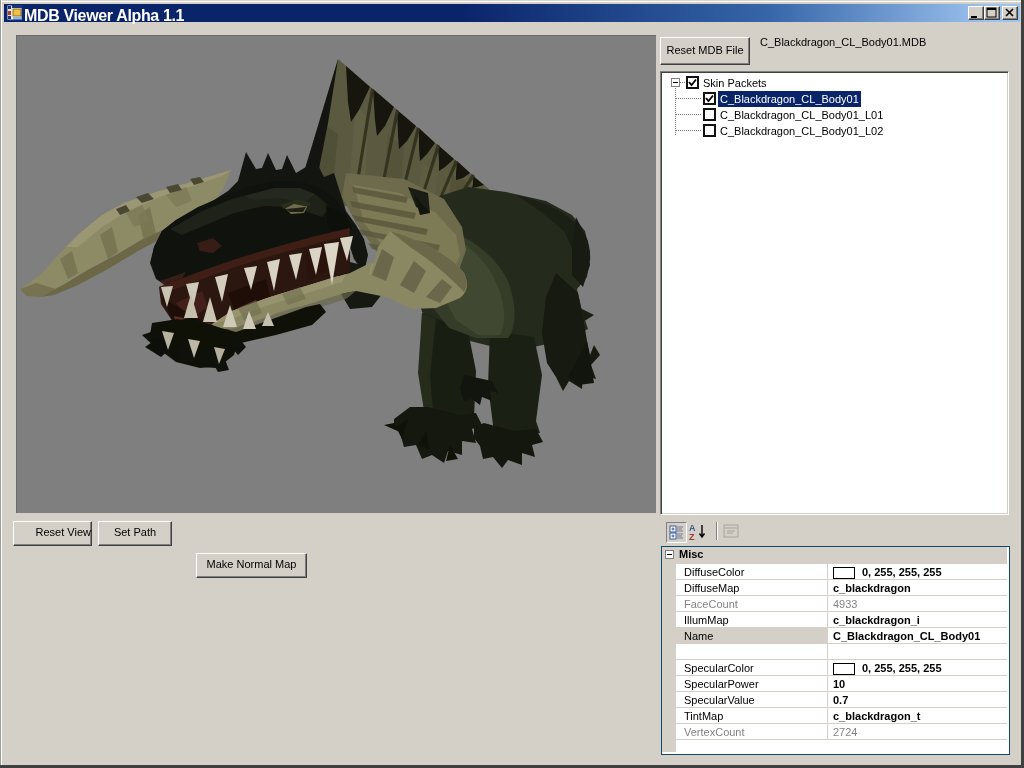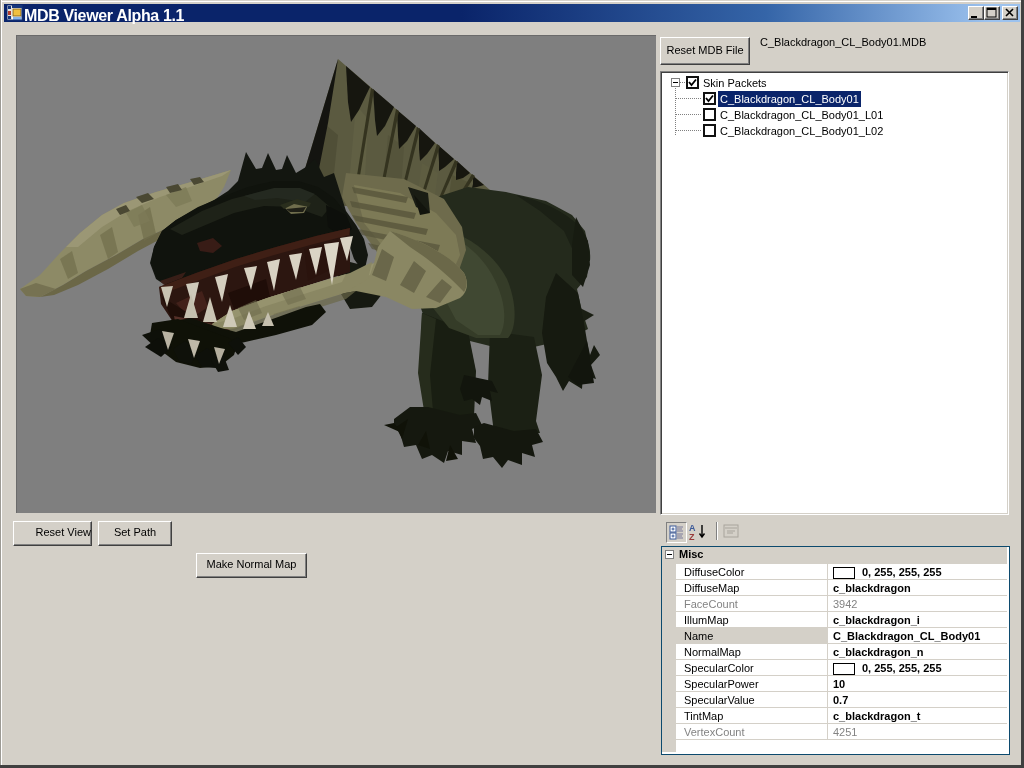--- a/index.html
+++ b/index.html
@@ -309,38 +309,34 @@
       <div class="pval" style="left:200px;">0, 255, 255, 255</div>
     </div>
   <div class="pline" style="top:32px;"></div>
   <div class="prow" style="top:33px;">
       <div class="plabel">DiffuseMap</div>
       <div class="pval">c_blackdragon</div>
     </div>
   <div class="pline" style="top:48px;"></div>
   <div class="prow" style="top:49px;">
       <div class="plabel gray">FaceCount</div>
-      <div class="pval gray">3942</div>
+      <div class="pval gray">4933</div>
     </div>
   <div class="pline" style="top:64px;"></div>
   <div class="prow" style="top:65px;">
       <div class="plabel">IllumMap</div>
       <div class="pval">c_blackdragon_i</div>
     </div>
   <div class="pline" style="top:80px;"></div>
   <div class="prow" style="top:81px;">
       <div class="abs" style="left:14px;top:0;width:151px;height:16px;background:#d4d0c8;"></div>
       <div class="plabel">Name</div>
       <div class="pval">C_Blackdragon_CL_Body01</div>
     </div>
   <div class="pline" style="top:96px;"></div>
-  <div class="prow" style="top:97px;">
-      <div class="plabel">NormalMap</div>
-      <div class="pval">c_blackdragon_n</div>
-    </div>
   <div class="pline" style="top:112px;"></div>
   <div class="prow" style="top:113px;">
       <div class="plabel">SpecularColor</div>
       <div class="swatch" style="left:171px;"></div>
       <div class="pval" style="left:200px;">0, 255, 255, 255</div>
     </div>
   <div class="pline" style="top:128px;"></div>
   <div class="prow" style="top:129px;">
       <div class="plabel">SpecularPower</div>
       <div class="pval">10</div>
@@ -351,17 +347,17 @@
       <div class="pval">0.7</div>
     </div>
   <div class="pline" style="top:160px;"></div>
   <div class="prow" style="top:161px;">
       <div class="plabel">TintMap</div>
       <div class="pval">c_blackdragon_t</div>
     </div>
   <div class="pline" style="top:176px;"></div>
   <div class="prow" style="top:177px;">
       <div class="plabel gray">VertexCount</div>
-      <div class="pval gray">4251</div>
+      <div class="pval gray">2724</div>
     </div>
   <div class="pline" style="top:192px;"></div>
   <div id="pg-vline"></div>
 </div>
 
 </body></html>

